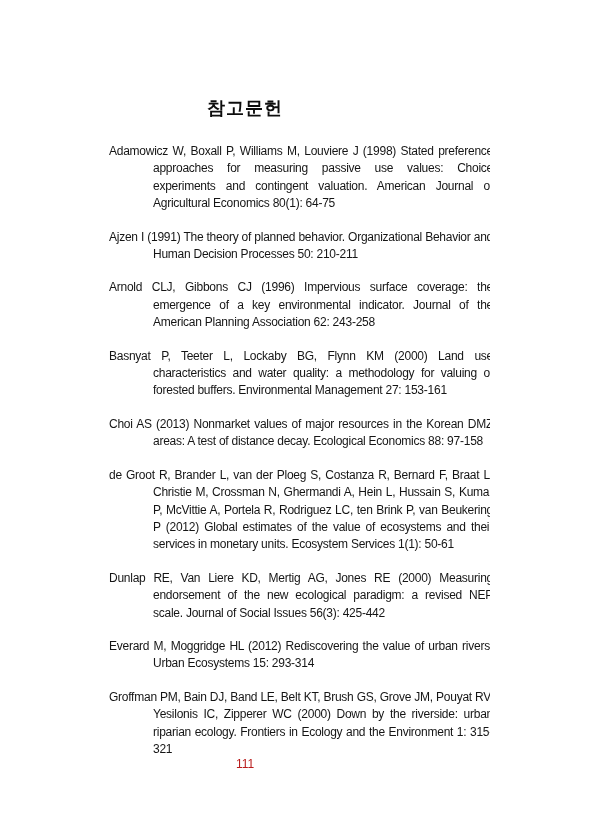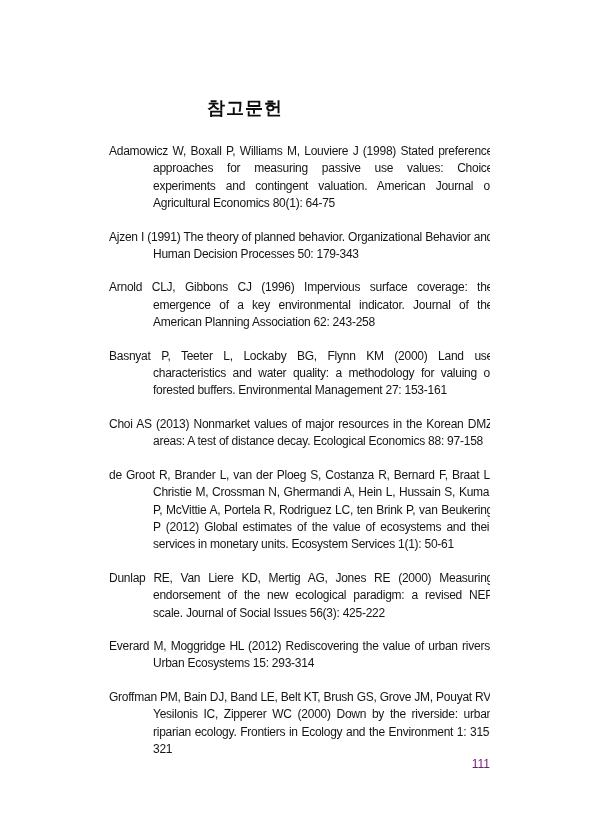--- a/index.html
+++ b/index.html
@@ -40,38 +40,38 @@
     font-size: 12px;
     line-height: 17.4px;
     letter-spacing: -0.25px;
     color: #151515;
   }
   .page-number {
     position: absolute;
     top: 756px;
     left: 0;
     width: 100%;
-    text-align: right;
+    text-align: center;
     font-size: 12px;
     line-height: 16px;
-    color: #701a75;
+    color: #b91c1c;
   }
 </style>
 </head>
 <body>
 
 <div class="page">
   <h1 class="doc-title">참고문헌</h1>
 
   <div class="ref-list" id="ref-list">
       <p>Adamowicz W, Boxall P, Williams M, Louviere J (1998) Stated preference approaches for measuring passive use values: Choice experiments and contingent valuation. American Journal of Agricultural Economics 80(1): 64-75</p>
-      <p>Ajzen I (1991) The theory of planned behavior. Organizational Behavior and Human Decision Processes 50: 179-343</p>
+      <p>Ajzen I (1991) The theory of planned behavior. Organizational Behavior and Human Decision Processes 50: 210-211</p>
       <p>Arnold CLJ, Gibbons CJ (1996) Impervious surface coverage: the emergence of a key environmental indicator. Journal of the American Planning Association 62: 243-258</p>
       <p>Basnyat P, Teeter L, Lockaby BG, Flynn KM (2000) Land use characteristics and water quality: a methodology for valuing of forested buffers. Environmental Management 27: 153-161</p>
       <p>Choi AS (2013) Nonmarket values of major resources in the Korean DMZ areas: A test of distance decay. Ecological Economics 88: 97-158</p>
       <p>de Groot R, Brander L, van der Ploeg S, Costanza R, Bernard F, Braat L, Christie M, Crossman N, Ghermandi A, Hein L, Hussain S, Kumar P, McVittie A, Portela R, Rodriguez LC, ten Brink P, van Beukering P (2012) Global estimates of the value of ecosystems and their services in monetary units. Ecosystem Services 1(1): 50-61</p>
-      <p>Dunlap RE, Van Liere KD, Mertig AG, Jones RE (2000) Measuring endorsement of the new ecological paradigm: a revised NEP scale. Journal of Social Issues 56(3): 425-222</p>
+      <p>Dunlap RE, Van Liere KD, Mertig AG, Jones RE (2000) Measuring endorsement of the new ecological paradigm: a revised NEP scale. Journal of Social Issues 56(3): 425-442</p>
       <p>Everard M, Moggridge HL (2012) Rediscovering the value of urban rivers. Urban Ecosystems 15: 293-314</p>
       <p>Groffman PM, Bain DJ, Band LE, Belt KT, Brush GS, Grove JM, Pouyat RV, Yesilonis IC, Zipperer WC (2000) Down by the riverside: urban riparian ecology. Frontiers in Ecology and the Environment 1: 315-321</p>
     </div>
 
   <div class="page-number">111</div>
 </div>
 
 </body></html>

